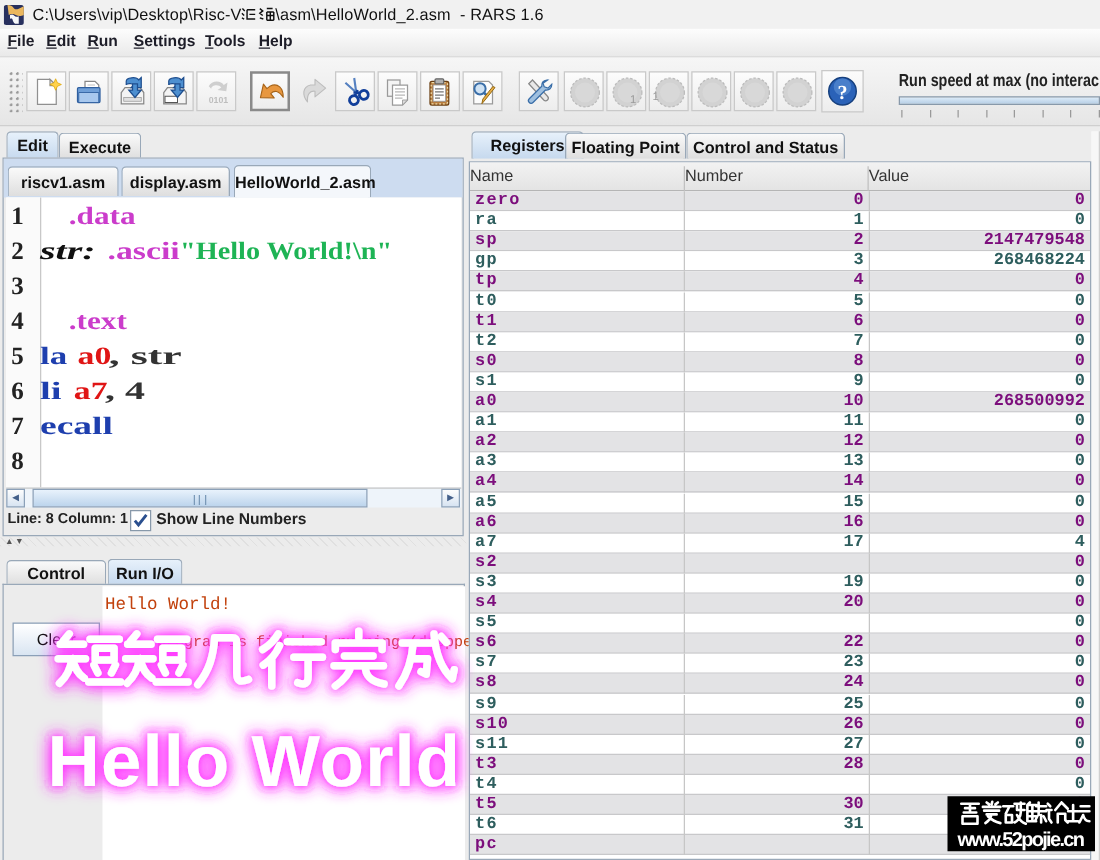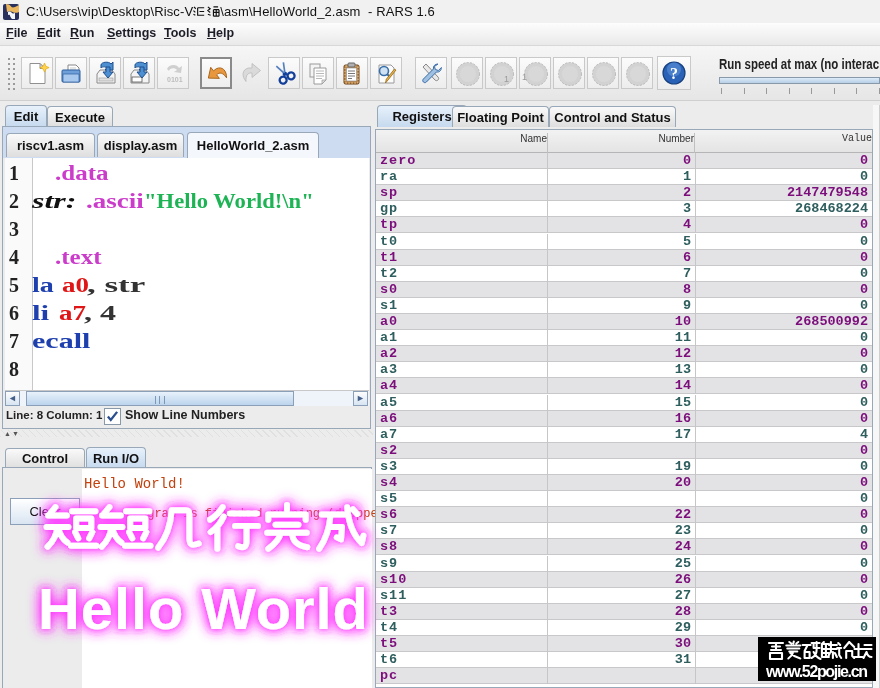--- a/index.html
+++ b/index.html
@@ -54,21 +54,21 @@
 
 #bpane{left:1px;top:437px;width:372px;height:251px;}
 #bpane-content{position:absolute;left:1px;top:30px;width:370px;height:221px;border:1px solid #99a8b8;border-bottom:none;background:#ececec;box-sizing:border-box;}
 #console{position:absolute;left:79px;top:1px;width:290px;height:219px;background:#ffffff;}
 .conline{position:absolute;left:5px;font-family:"Liberation Mono",monospace;font-size:12px;color:#c2410c;white-space:pre;}
 #clearbtn{position:absolute;left:7px;top:30px;width:70px;height:27px;border:1px solid #8ba0b8;background:linear-gradient(#ffffff,#d9e5f2);box-sizing:border-box;font-size:13px;color:#111;text-align:center;line-height:25px;}
 
 #rpane{left:373px;top:105px;width:507px;height:583px;}
 #regtable{position:absolute;left:2px;top:24px;width:498px;height:559px;border:1px solid #99a8b8;background:#fff;box-sizing:border-box;}
 #reghead{position:absolute;left:0;top:0;width:496px;height:23px;background:linear-gradient(#f2f2f2,#e4e4e4);border-bottom:1px solid #b5b5b5;box-sizing:border-box;}
-.hcell{position:absolute;top:3px;font-size:10px;color:#333;text-align:right;}
+.hcell{position:absolute;top:3px;font-size:13px;color:#333;text-align:left;}
 .rrow{position:absolute;left:0;width:496px;height:16.1px;box-sizing:border-box;border-bottom:1px solid #c8c8ca;font-family:"Liberation Mono",monospace;font-weight:bold;font-size:13.5px;line-height:15px;}
 .odd{background:#e3e3e5;color:#7c0e7c;}
 .even{background:#ffffff;color:#2e5e5e;}
 .cn{position:absolute;left:4px;top:0;letter-spacing:1px;}
 .cnum{position:absolute;left:0;top:0;width:315px;text-align:right;}
 .cval{position:absolute;left:0;top:0;width:492px;text-align:right;}
 .gl1{position:absolute;left:171px;top:0;width:1px;height:16.1px;background:#c6c6c6;}
 .gl2{position:absolute;left:319px;top:0;width:1px;height:16.1px;background:#c6c6c6;}
 #blackwm{left:758px;top:637px;width:118px;height:44px;background:#000;}
 </style></head>
@@ -250,21 +250,21 @@
 <div class="tick" style="left:856.0px"></div>
 <div class="tick" style="left:878.5px"></div>
 
 <div class="abs tab tabsel" style="left:5px;top:105px;width:42px;height:22px;line-height:22px;">Edit</div>
 <div class="abs tab tabun" style="left:47px;top:106px;width:66px;height:21px;line-height:21px;">Execute</div>
 <div class="abs" id="lpane">
   <div id="lpane-content">
     <div id="filetabstrip"></div>
     <div class="abs tab tabun" style="left:3px;top:6px;width:89px;height:24px;line-height:24px;font-size:13px;">riscv1.asm</div>
     <div class="abs tab tabun" style="left:94px;top:6px;width:87px;height:24px;line-height:24px;font-size:13px;">display.asm</div>
-    <div class="abs tab" style="left:184px;top:5px;width:132px;height:26px;line-height:25px;font-size:13px;background:#f4f7fb;">HelloWorld_2.asm</div>
+    <div class="abs tab" style="left:184px;top:5px;width:110px;height:26px;line-height:25px;font-size:13px;background:#f4f7fb;">HelloWorld_2.asm</div>
     <div id="editor">
       <div id="gutter"></div>
       <div class="lno" style="top:4px">1</div>
       <div class="lno" style="top:32px">2</div>
       <div class="lno" style="top:60px">3</div>
       <div class="lno" style="top:88px">4</div>
       <div class="lno" style="top:116px">5</div>
       <div class="lno" style="top:144px">6</div>
       <div class="lno" style="top:172px">7</div>
       <div class="lno" style="top:200px">8</div>
@@ -328,21 +328,21 @@
 
 <div class="abs tab tabsel" style="left:377px;top:105px;width:90px;height:22px;line-height:22px;">Registers</div>
 <div class="abs tab tabun" style="left:452px;top:106px;width:97px;height:21px;line-height:21px;">Floating Point</div>
 <div class="abs tab tabun" style="left:549px;top:106px;width:127px;height:21px;line-height:21px;">Control and Status</div>
 <div class="abs" style="left:873px;top:105px;width:7px;height:583px;background:#f7f7f7;border-right:1px solid #cfcfcf;box-sizing:border-box;"></div>
 <div class="abs" id="rpane">
   <div id="regtable">
     <div id="reghead">
       <div class="hcell" style="left:0;width:171px;">Name</div>
       <div class="hcell" style="left:171px;width:148px;border-left:1px solid #c0c0c0;border-right:1px solid #c0c0c0;box-sizing:border-box;height:20px;">Number</div>
-      <div class="hcell" style="left:319px;width:177px;font-family:Liberation Mono, monospace;">Value</div>
+      <div class="hcell" style="left:319px;width:177px;">Value</div>
     </div>
     <div class="rrow odd" style="top:23.0px">
         <span class="cn">zero</span>
         <span class="cnum">0</span>
         <span class="cval">0</span>
         <i class="gl1"></i>
         <i class="gl2"></i>
       </div>
       <div class="rrow even" style="top:39.1px">
         <span class="cn">ra</span>
@@ -533,21 +533,20 @@
       </div>
       <div class="rrow odd" style="top:473.8px">
         <span class="cn">t3</span>
         <span class="cnum">28</span>
         <span class="cval">0</span>
         <i class="gl1"></i>
         <i class="gl2"></i>
       </div>
       <div class="rrow even" style="top:489.9px">
         <span class="cn">t4</span>
-        <span class="cnum">29</span>
         <span class="cval">0</span>
         <i class="gl1"></i>
         <i class="gl2"></i>
       </div>
       <div class="rrow odd" style="top:506.0px">
         <span class="cn">t5</span>
         <span class="cnum">30</span>
         <span class="cval">0</span>
         <i class="gl1"></i>
         <i class="gl2"></i>

